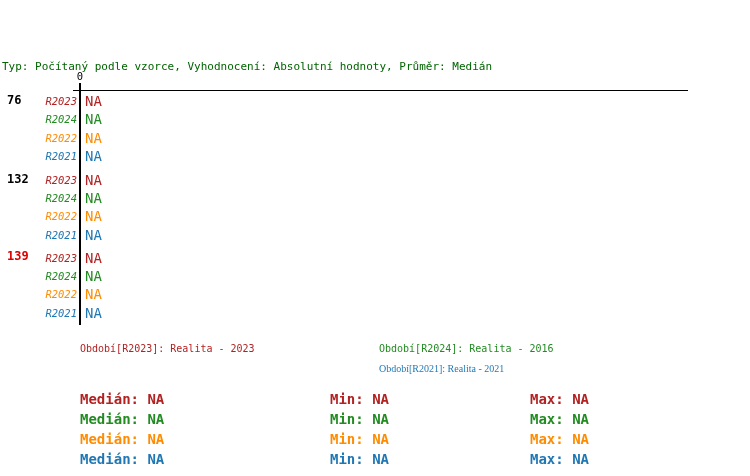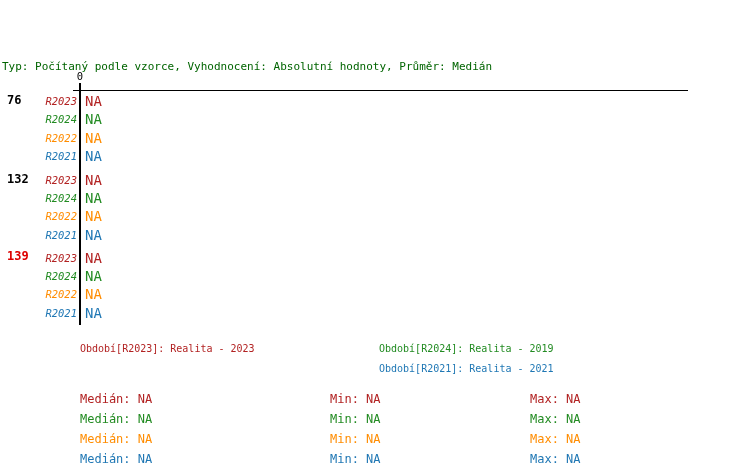--- a/index.html
+++ b/index.html
@@ -8,21 +8,21 @@
     font-family:"DejaVu Sans Mono","Liberation Mono",monospace;
     color:#000;
   }
   .abs{position:absolute;white-space:pre;}
   .title{font-size:14.5px;font-weight:bold;line-height:17px;color:var(--title_text);}
   .meta{font-size:11px;line-height:13px;color:var(--meta_text);margin-top:17px;}
   .cat-label{position:absolute;left:7px;width:34px;font-size:12px;font-weight:bold;line-height:13px;white-space:pre;}
   .row-label{position:absolute;left:40px;width:37px;text-align:right;font-size:10.5px;line-height:13px;white-space:pre;font-style:italic;}
   .row-value{position:absolute;left:85px;font-size:14px;line-height:13px;white-space:pre;}
   .legend-item{position:absolute;font-size:10px;line-height:13px;white-space:pre;}
-  .stat{position:absolute;font-size:12px;line-height:13px;white-space:pre;}
+  .stat{position:absolute;font-size:14px;line-height:13px;white-space:pre;font-weight:bold;}
   .axis-h{position:absolute;left:73px;top:90px;width:615px;height:1px;background:var(--axis);}
   .axis-v{position:absolute;left:79px;top:83px;width:2px;height:242px;background:var(--axis);}
   .zero-label{position:absolute;left:66px;top:70px;width:28px;text-align:center;font-size:10.5px;line-height:12px;color:var(--axis);}
   .c0{color:var(--r2023);}
   .c1{color:var(--r2024);}
   .c2{color:var(--r2022);}
   .c3{color:var(--r2021);}
   .hl{color:var(--highlight);}
 </style>
 </head>
@@ -60,22 +60,22 @@
   <div class="row-label c0" style="top:252px;">R2023</div>
   <div class="row-value c0" style="top:252px;">NA</div>
   <div class="row-label c1" style="top:270px;">R2024</div>
   <div class="row-value c1" style="top:270px;">NA</div>
   <div class="row-label c2" style="top:288px;">R2022</div>
   <div class="row-value c2" style="top:288px;">NA</div>
   <div class="row-label c3" style="top:307px;">R2021</div>
   <div class="row-value c3" style="top:307px;">NA</div>
 
   <div class="legend-item c0" style="left:80px;top:342px;">Období[R2023]: Realita - 2023</div>
-  <div class="legend-item c1" style="left:379px;top:342px;">Období[R2024]: Realita - 2019</div>
-  <div class="legend-item c3" style="left:379px;top:362px;">Období[R2021]: Realita - 2021</div>
+  <div class="legend-item c1" style="left:379px;top:342px;">Období[R2024]: Realita - 2016</div>
+  <div class="legend-item c3" style="left:379px;top:362px;font-family:Liberation Serif, serif;">Období[R2021]: Realita - 2021</div>
 
   <div class="stat c0" style="left:80px;top:393px;">Medián: NA</div>
   <div class="stat c0" style="left:330px;top:393px;">Min: NA</div>
   <div class="stat c0" style="left:530px;top:393px;">Max: NA</div>
 
   <div class="stat c1" style="left:80px;top:413px;">Medián: NA</div>
   <div class="stat c1" style="left:330px;top:413px;">Min: NA</div>
   <div class="stat c1" style="left:530px;top:413px;">Max: NA</div>
 
   <div class="stat c2" style="left:80px;top:433px;">Medián: NA</div>

